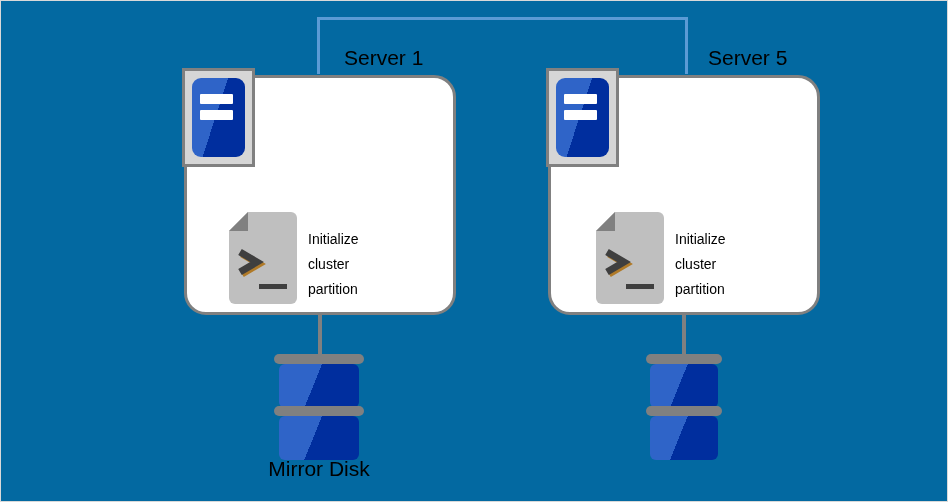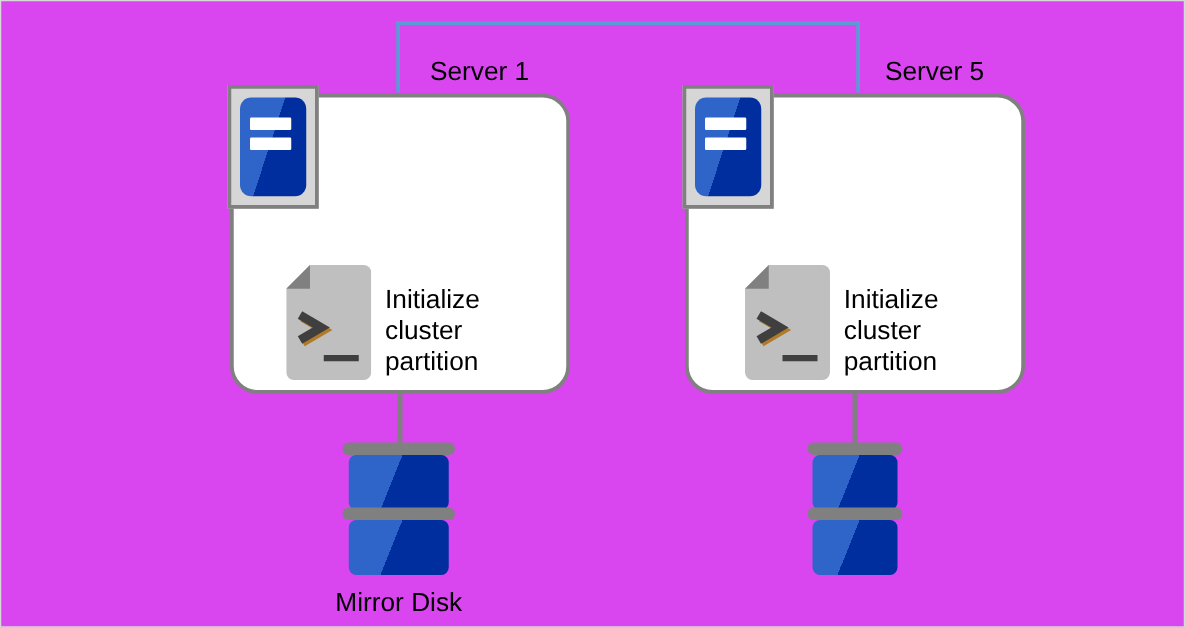--- a/index.html
+++ b/index.html
@@ -7,21 +7,21 @@
     padding: 0;
     background: #ffffff;
   }
   body {
     font-family: "Liberation Sans", sans-serif;
   }
   #canvas {
     position: relative;
     width: 948px;
     height: 502px;
-    background: #d946ef;
+    background: #0369a1;
     border: 1px solid #d9d9d9;
     box-sizing: border-box;
     overflow: hidden;
   }
   .abs { position: absolute; }
 
   
   .link-h {
     background: #5b9bd5;
     height: 3px;
@@ -73,21 +73,21 @@
   }
   .srv-bar.b1 { top: 20%; }
   .srv-bar.b2 { top: 40%; }
 
   
   .script-icon { position: absolute; }
   .script-icon svg { display: block; }
 
   
   .action-text {
-    font-size: 21px;
+    font-size: 14px;
     color: #000000;
     line-height: 25px;
     white-space: pre-line;
   }
 
   
   .disk-wrap { position: absolute; }
   .disk-plate {
     position: absolute;
     background: #808080;
@@ -149,21 +149,21 @@
 partition</div>
 
   <div class="sd-link" style="left:317px; top:313px; height:44px;"></div>
 
   <div class="disk-wrap" style="left:273px; top:353px; width:90px; height:100px;">
     <div class="disk-plate" style="left:0px; top:0px; width:90px;"></div>
     <div class="disk-body" style="left:5px; top:10px; width:80px; height:44px;"></div>
     <div class="disk-plate" style="left:0px; top:52px; width:90px;"></div>
     <div class="disk-body" style="left:5px; top:62px; width:80px; height:44px;"></div>
   </div>
-  <div class="disk-label" style="left:218px; top:471px; width:200px;">Mirror Disk</div>
+  <div class="disk-label" style="left:218px; top:457px; width:200px;">Mirror Disk</div>
 
   <div class="abs node-label" style="left:707px; top:46px;">Server 5</div>
 
   <div class="abs server-box" style="left:547px; top:74px; width:272px; height:240px;"></div>
 
   <div class="abs srv-icon" style="left:545px; top:67px; width:73px; height:99px;">
     <div class="srv-icon-inner">
       <div class="srv-bar b1"></div>
       <div class="srv-bar b2"></div>
     </div>

